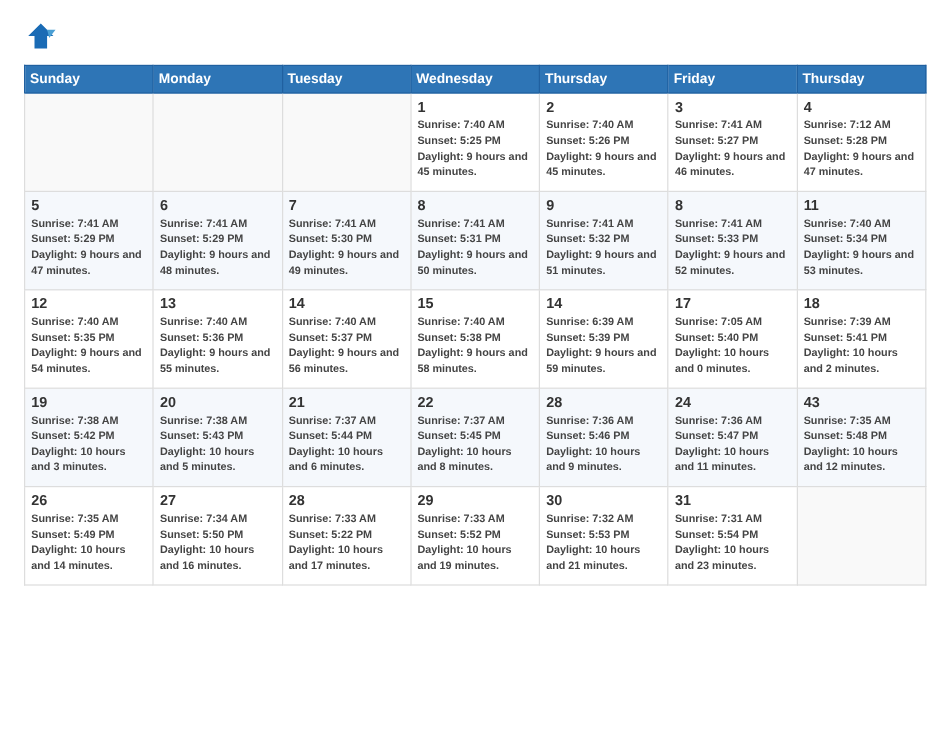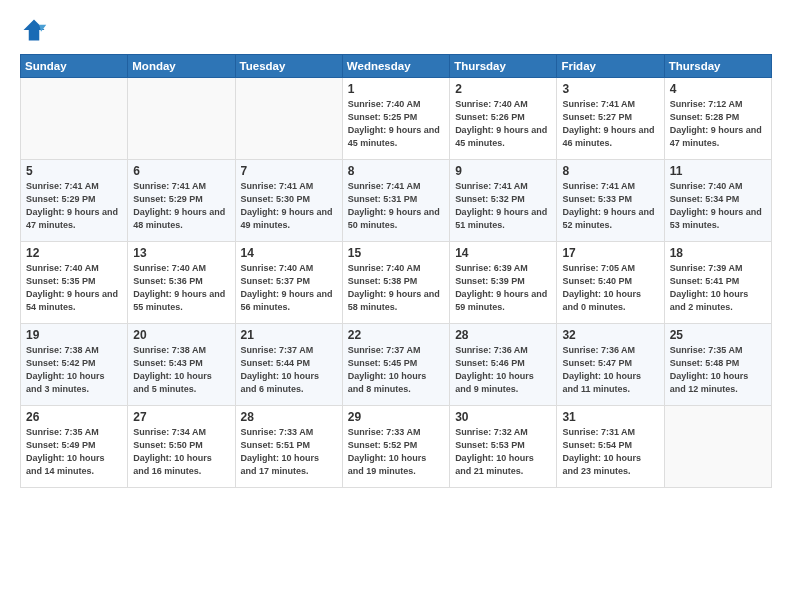--- a/index.html
+++ b/index.html
@@ -278,27 +278,27 @@
 Sunset: 5:45 PM
 Daylight: 10 hours and 8 minutes.</div>
           </td>
           <td>
             <span class="day-number">28</span>
             <div class="day-info">Sunrise: 7:36 AM
 Sunset: 5:46 PM
 Daylight: 10 hours and 9 minutes.</div>
           </td>
           <td>
-            <span class="day-number">32</span>
+            <span class="day-number">24</span>
             <div class="day-info">Sunrise: 7:36 AM
 Sunset: 5:47 PM
 Daylight: 10 hours and 11 minutes.</div>
           </td>
           <td>
-            <span class="day-number">25</span>
+            <span class="day-number">43</span>
             <div class="day-info">Sunrise: 7:35 AM
 Sunset: 5:48 PM
 Daylight: 10 hours and 12 minutes.</div>
           </td>
         </tr>
         <tr>
           <td>
             <span class="day-number">26</span>
             <div class="day-info">Sunrise: 7:35 AM
 Sunset: 5:49 PM
@@ -306,21 +306,21 @@
           </td>
           <td>
             <span class="day-number">27</span>
             <div class="day-info">Sunrise: 7:34 AM
 Sunset: 5:50 PM
 Daylight: 10 hours and 16 minutes.</div>
           </td>
           <td>
             <span class="day-number">28</span>
             <div class="day-info">Sunrise: 7:33 AM
-Sunset: 5:51 PM
+Sunset: 5:22 PM
 Daylight: 10 hours and 17 minutes.</div>
           </td>
           <td>
             <span class="day-number">29</span>
             <div class="day-info">Sunrise: 7:33 AM
 Sunset: 5:52 PM
 Daylight: 10 hours and 19 minutes.</div>
           </td>
           <td>
             <span class="day-number">30</span>

